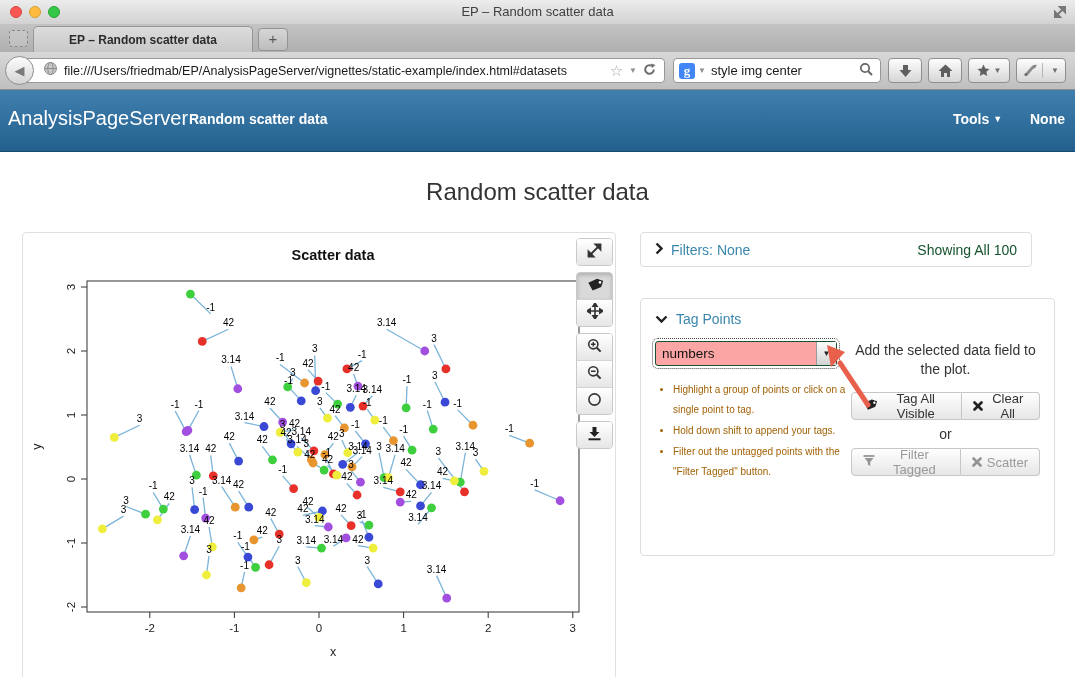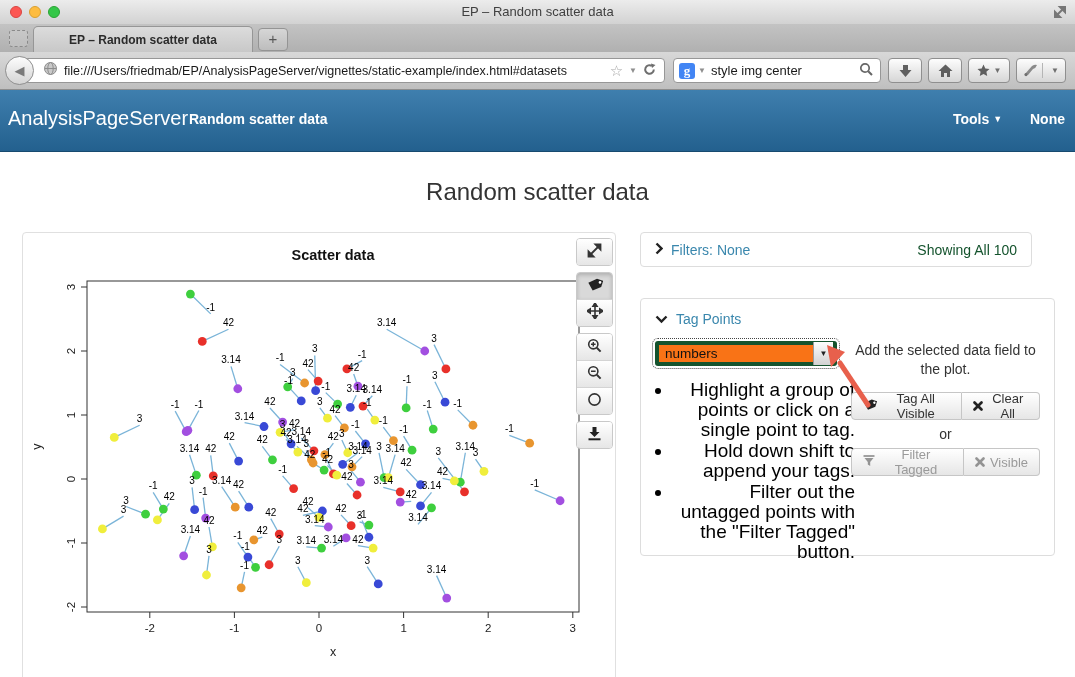--- a/index.html
+++ b/index.html
@@ -69,27 +69,27 @@
   .ptb-btn:last-child{border-bottom:none;}
   .ptb-btn.active{background:#d9d9d9;box-shadow:inset 0 2px 4px rgba(0,0,0,.2);}
   
   .panel{position:absolute;background:#fff;border:1px solid #ddd;border-radius:4px;box-sizing:border-box;}
   .filters-panel{left:640px;top:232px;width:392px;height:35px;display:flex;align-items:center;justify-content:space-between;padding:0 14px;}
   .blue{color:#14532d;}
   .p-head{font-size:14px;color:#3a87ad;display:flex;align-items:center;gap:8px;}
   .tag-panel{left:640px;top:272px;width:415px;height:258px;padding:12px 14px;margin-top:26px;}
   .tag-body{position:relative;margin-top:14px;display:flex;}
   .tag-left{width:196px;flex:0 0 auto;}
-  .selectbox{width:182px;height:25px;outline:1px dotted #444;outline-offset:2px;border:4px solid #14532d;
-             border-radius:3px;background:#f97316;display:flex;align-items:center;box-sizing:border-box;}
+  .selectbox{width:182px;height:25px;outline:1px dotted #444;outline-offset:2px;border:1px solid #14532d;
+             border-radius:3px;background:#fca5a5;display:flex;align-items:center;box-sizing:border-box;}
   .select-text{flex:1 1 auto;font-size:13.5px;color:#111;padding-left:6px;white-space:nowrap;overflow:hidden;}
   .select-btn{flex:0 0 auto;width:19px;height:23px;background:linear-gradient(#fdfdfd,#d2d2d2);
               border-left:1px solid #9a9a9a;display:flex;align-items:center;justify-content:center;
               font-size:8px;color:#222;}
-  .tag-list{margin:14px 0 0 2px;padding-left:16px;width:182px;font-size:19px;color:#000000;line-height:20px;text-align:right;}
+  .tag-list{margin:14px 0 0 2px;padding-left:16px;width:182px;font-size:10px;color:#a16207;line-height:20px;}
   .tag-list li{margin-bottom:1px;}
   .tag-right{flex:1 1 auto;text-align:center;}
   .tag-desc{font-size:14px;color:#333;line-height:19px;margin:0 0 13px 0;}
   .btn-row{display:inline-flex;}
   .btn{height:28px;padding:0 11px;background:linear-gradient(#fff,#e6e6e6);border:1px solid #c6c6c6;
        font-size:13px;color:#333;display:flex;align-items:center;gap:5px;box-sizing:border-box;}
   .btn-row .btn:first-child{border-radius:4px 0 0 4px;}
   .btn-row .btn:last-child{border-radius:0 4px 4px 0;border-left:none;}
   .btn.disabled{color:#9a9a9a;}
   .btn.disabled svg{opacity:.45;}
@@ -615,21 +615,21 @@
                 </svg></span>
             <span>Filter Tagged</span>
           </div>
           <div class="btn disabled">
             <span><svg width="10" height="10" viewBox="0 0 10 10">
                   <g stroke="#222" stroke-width="2.6" stroke-linecap="round">
                     <line x1="1.5" y1="1.5" x2="8.5" y2="8.5"></line>
                     <line x1="8.5" y1="1.5" x2="1.5" y2="8.5"></line>
                   </g>
                 </svg></span>
-            <span>Visible</span>
+            <span>Scatter</span>
           </div>
         </div>
       </div>
       <span class="arrow-annot">
         <svg width="62" height="68" viewBox="0 0 62 68">
             <line x1="50" y1="60" x2="22" y2="18" stroke="#e8604c" stroke-width="5" stroke-linecap="round"></line>
             <polygon points="9,0 27,7 13,22" fill="#e8604c"></polygon>
           </svg>
       </span>
     </div>

